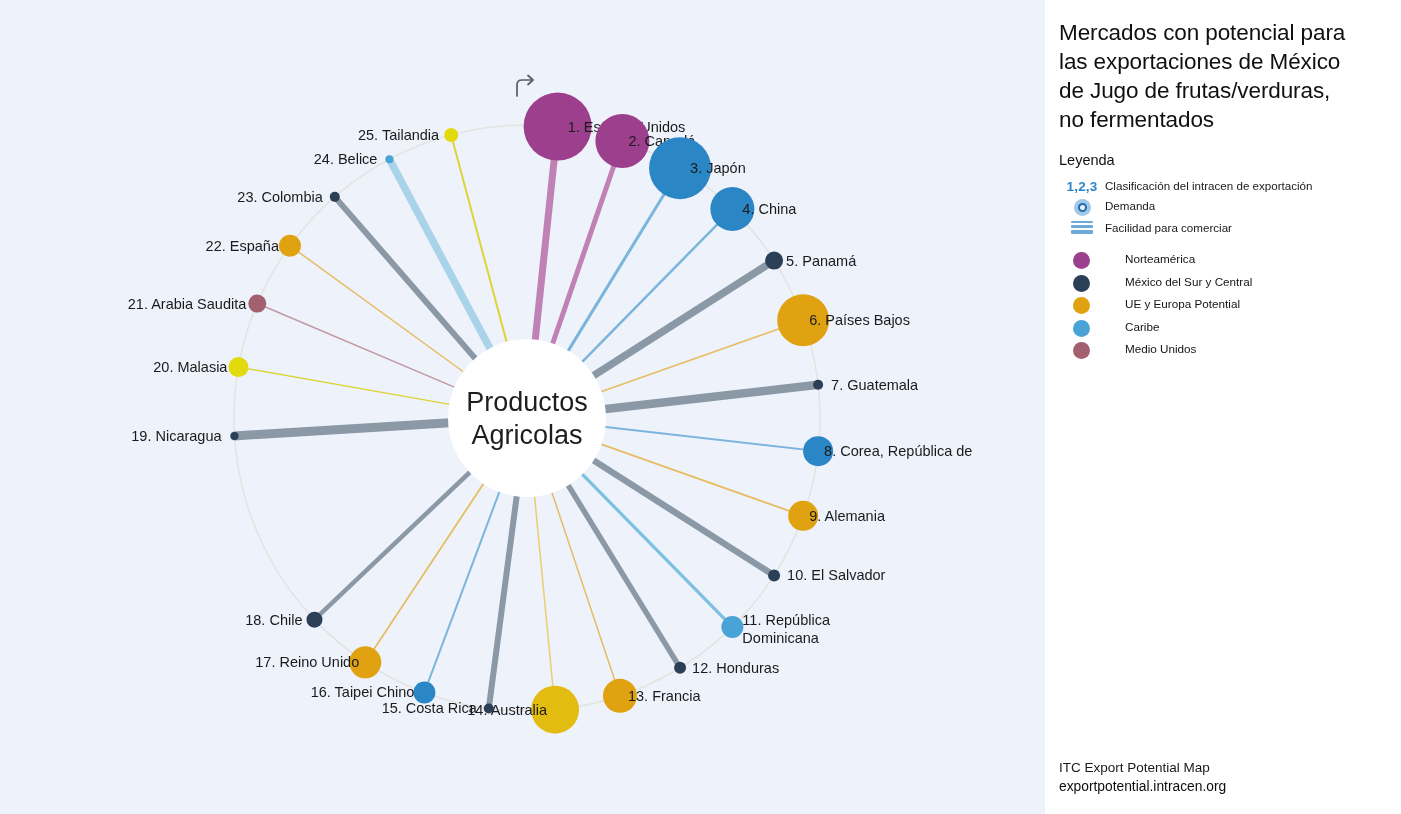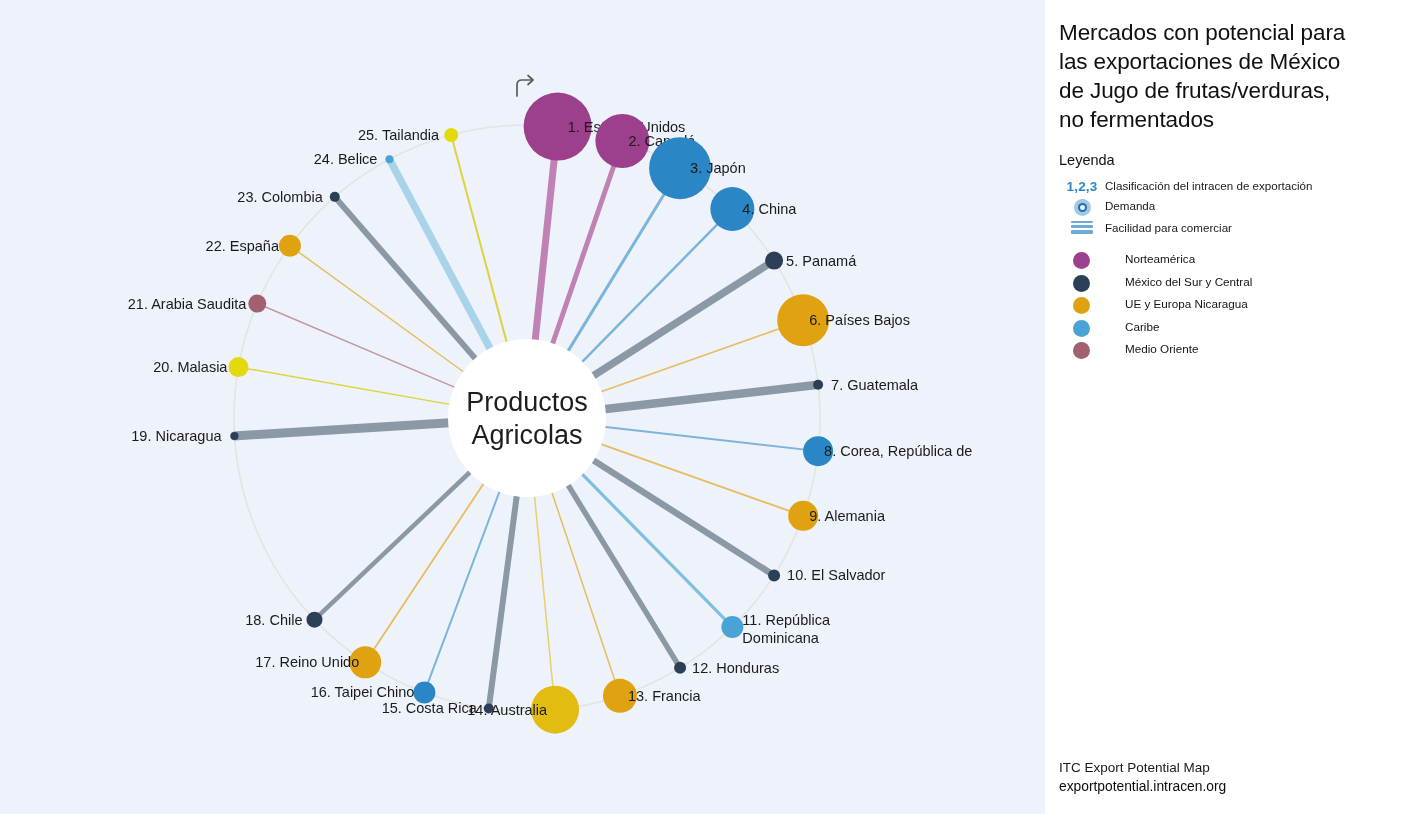--- a/index.html
+++ b/index.html
@@ -281,29 +281,29 @@
         <div class="cat-row">
           <span class="cat-swatch" style="background: rgb(156, 63, 140);"></span>
           <span class="cat-label">Norteamérica</span>
         </div>
         <div class="cat-row">
           <span class="cat-swatch" style="background: rgb(43, 63, 86);"></span>
           <span class="cat-label">México del Sur y Central</span>
         </div>
         <div class="cat-row">
           <span class="cat-swatch" style="background: rgb(224, 162, 17);"></span>
-          <span class="cat-label">UE y Europa Nicaragua</span>
+          <span class="cat-label">UE y Europa Potential</span>
         </div>
         <div class="cat-row">
           <span class="cat-swatch" style="background: rgb(74, 163, 214);"></span>
           <span class="cat-label">Caribe</span>
         </div>
         <div class="cat-row">
           <span class="cat-swatch" style="background: rgb(163, 96, 111);"></span>
-          <span class="cat-label">Medio Oriente</span>
+          <span class="cat-label">Medio Unidos</span>
         </div>
       </div>
 
     <div id="footer">
       <div class="f1">ITC Export Potential Map</div>
       <div class="f2">exportpotential.intracen.org</div>
     </div>
   </div>
 </div>
 

